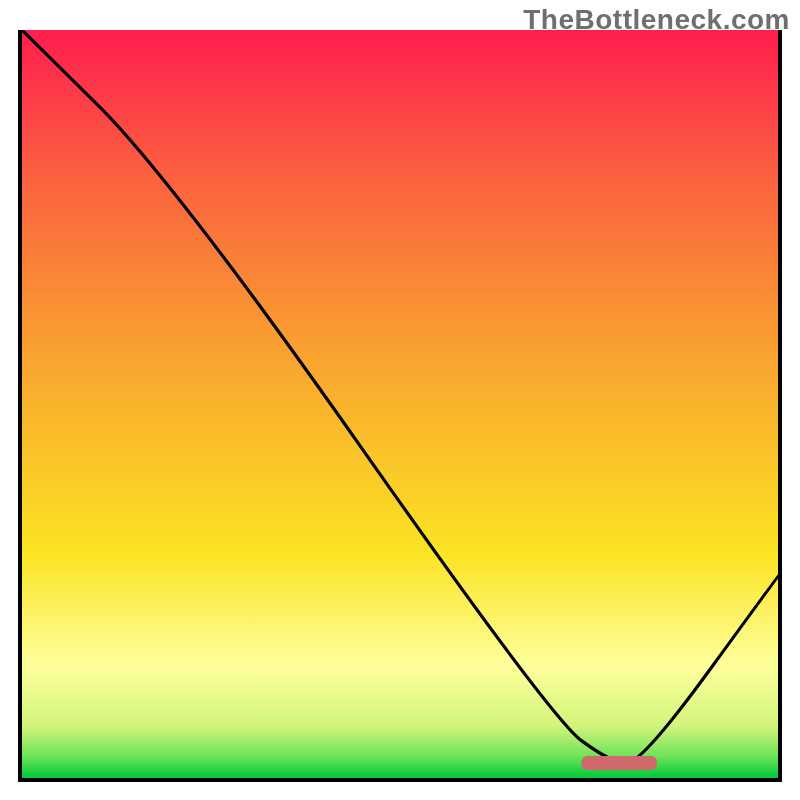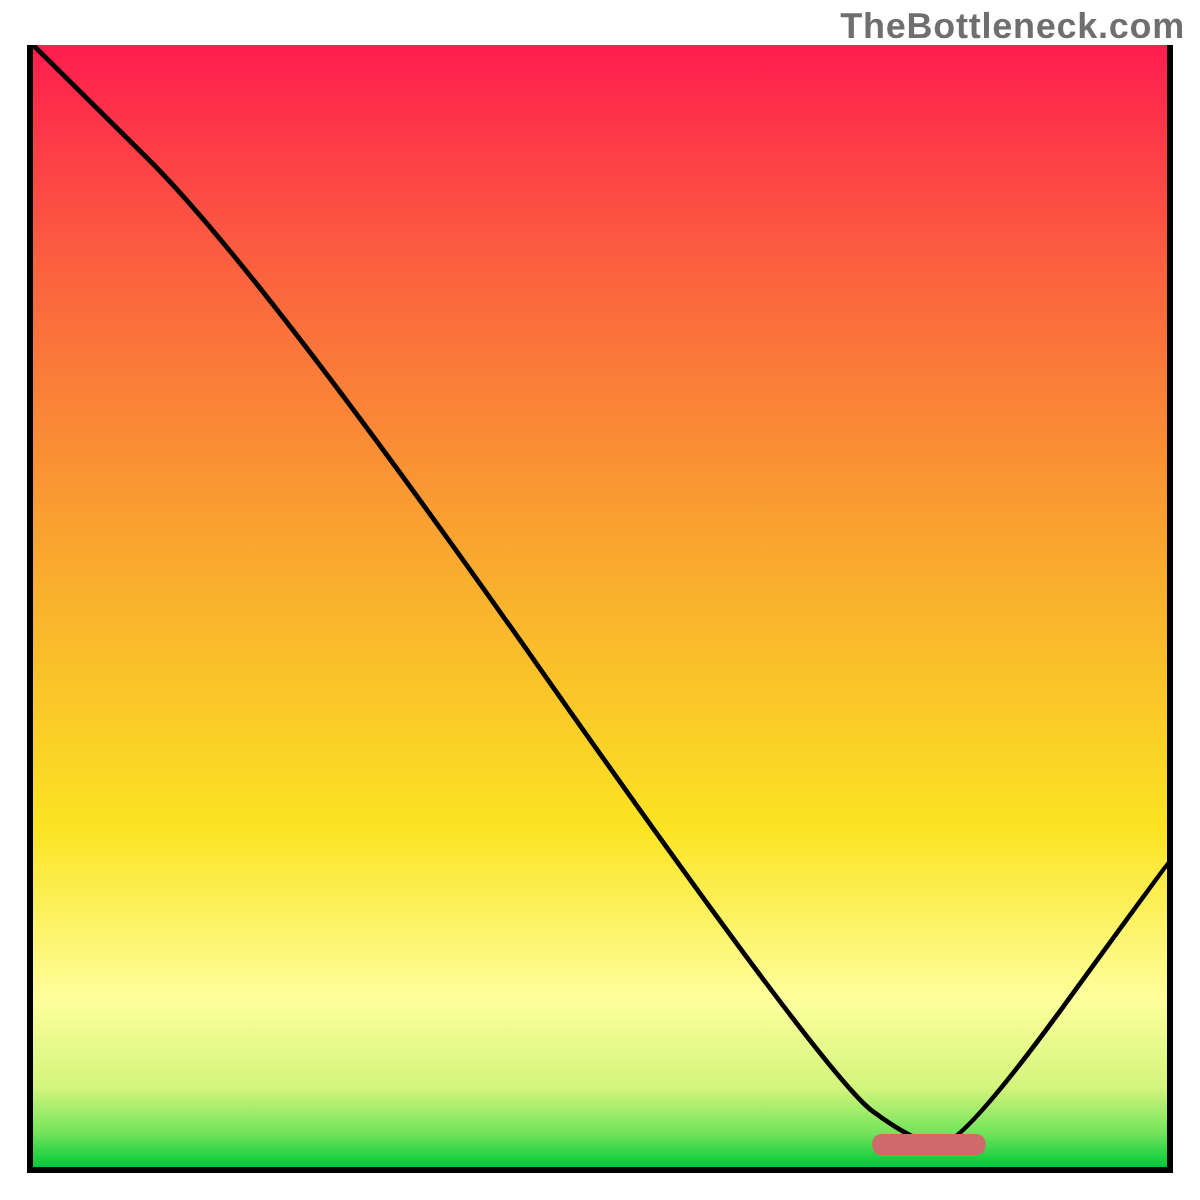--- a/index.html
+++ b/index.html
@@ -13,21 +13,21 @@
   .frame {
     position: relative;
     width: 800px;
     height: 800px;
     box-sizing: border-box;
   }
   .watermark {
     position: absolute;
     top: 4px;
     right: 10px;
-    font-size: 24px;
+    font-size: 28px;
     font-weight: bold;
     color: #6f6f6f;
     letter-spacing: 0.5px;
     z-index: 10;
   }
   .plot-border {
     position: absolute;
     left: 18px;
     top: 30px;
     width: 764px;

